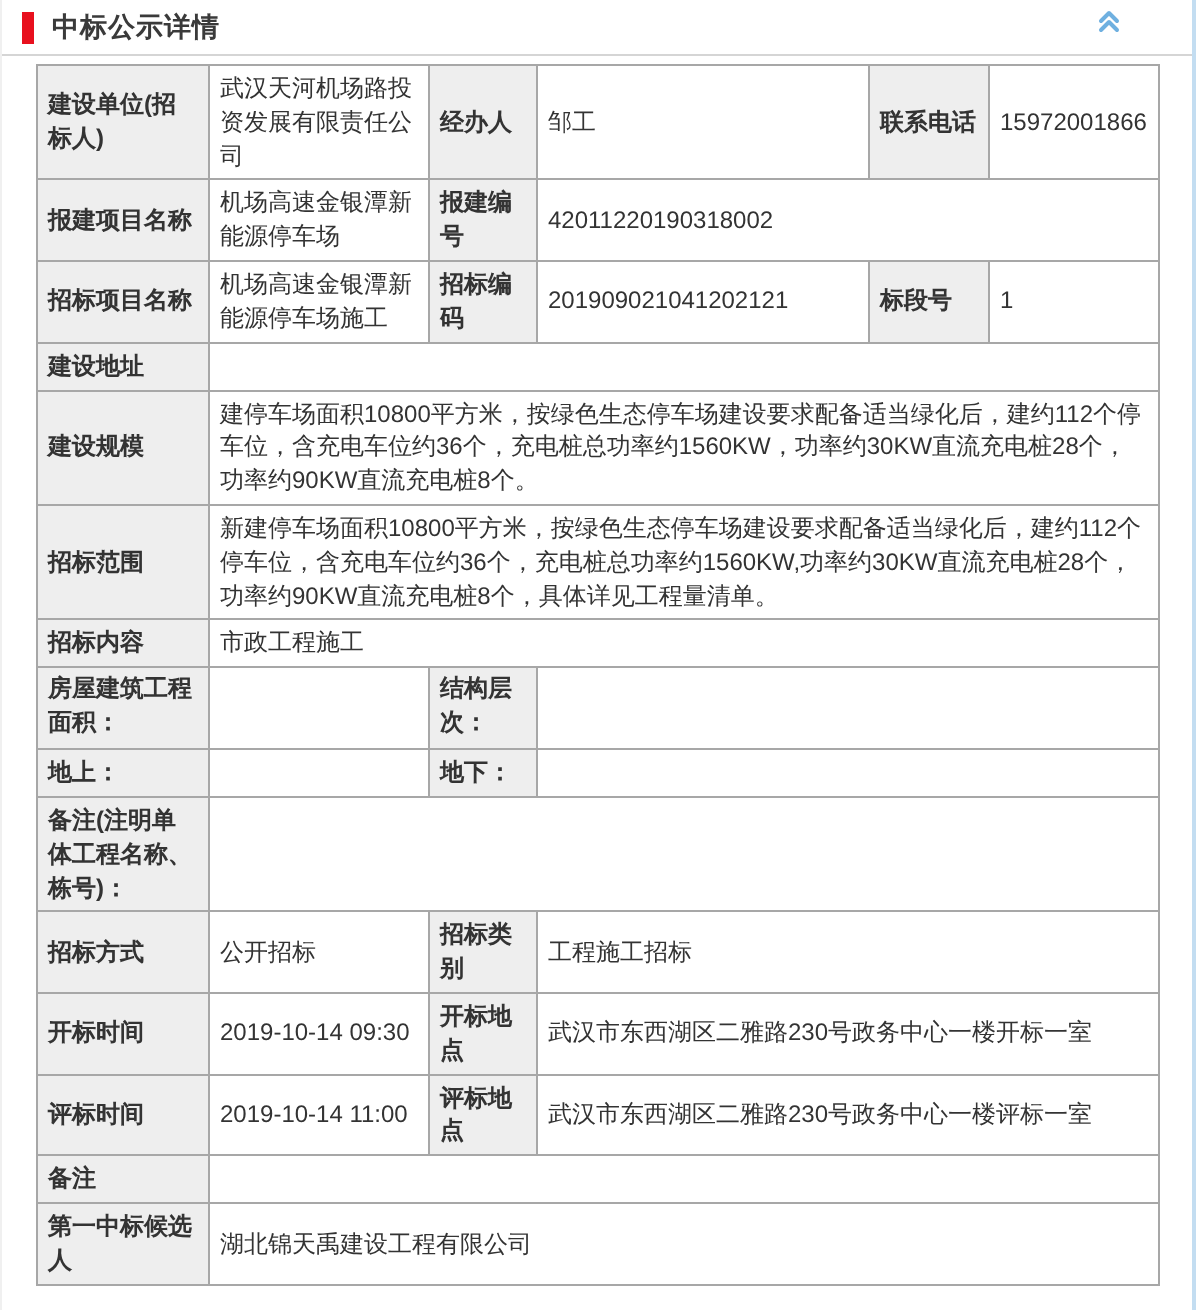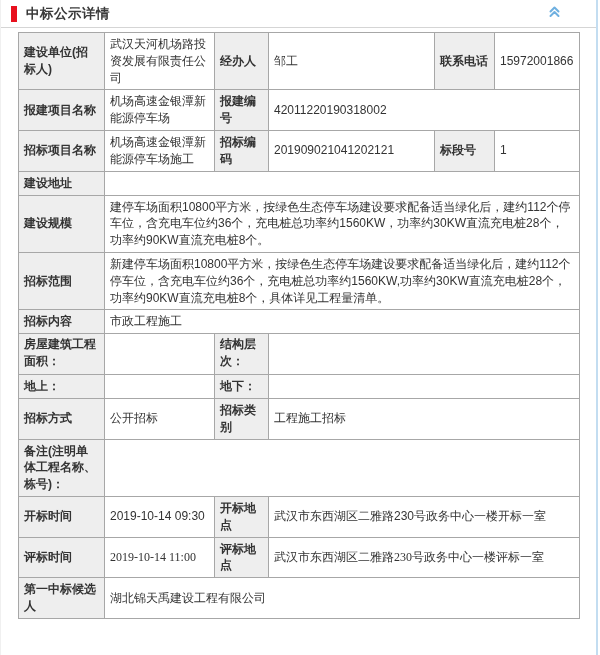--- a/index.html
+++ b/index.html
@@ -163,42 +163,46 @@
             <td class="value"></td>
             <td class="label">结构层次：</td>
             <td class="value" colspan="3"></td>
           </tr>
           <tr style="height: 24px;">
             <td class="label">地上：</td>
             <td class="value"></td>
             <td class="label">地下：</td>
             <td class="value" colspan="3"></td>
           </tr>
+          <tr style="height: 53px;">
+            <td class="label">备注(注明单体工程名称、栋号)：</td>
+            <td class="value" colspan="5"></td>
+          </tr>
           <tr style="height: 38px;">
             <td class="label">招标方式</td>
             <td class="value">公开招标</td>
             <td class="label">招标类别</td>
             <td class="value" colspan="3">工程施工招标</td>
           </tr>
-          <tr style="height: 53px;">
-            <td class="label">备注(注明单体工程名称、栋号)：</td>
-            <td class="value" colspan="5"></td>
-          </tr>
           <tr style="height: 38px;">
             <td class="label">开标时间</td>
             <td class="value nowrap">2019-10-14 09:30</td>
             <td class="label">开标地点</td>
             <td class="value" colspan="3">武汉市东西湖区二雅路230号政务中心一楼开标一室</td>
           </tr>
-          <tr style="height: 38px; font-family: Liberation Serif, serif;">
+          <tr style="height: 38px;">
             <td class="label">评标时间</td>
             <td class="value nowrap">2019-10-14 11:00</td>
             <td class="label">评标地点</td>
             <td class="value" colspan="3">武汉市东西湖区二雅路230号政务中心一楼评标一室</td>
           </tr>
+          <tr style="height: 24px;">
+            <td class="label">备注</td>
+            <td class="value" colspan="5"></td>
+          </tr>
           <tr style="height: 38px;">
             <td class="label">第一中标候选人</td>
             <td class="value" colspan="5">湖北锦天禹建设工程有限公司</td>
           </tr>
         </tbody>
     </table>
   </div>
 
 </div>
 

